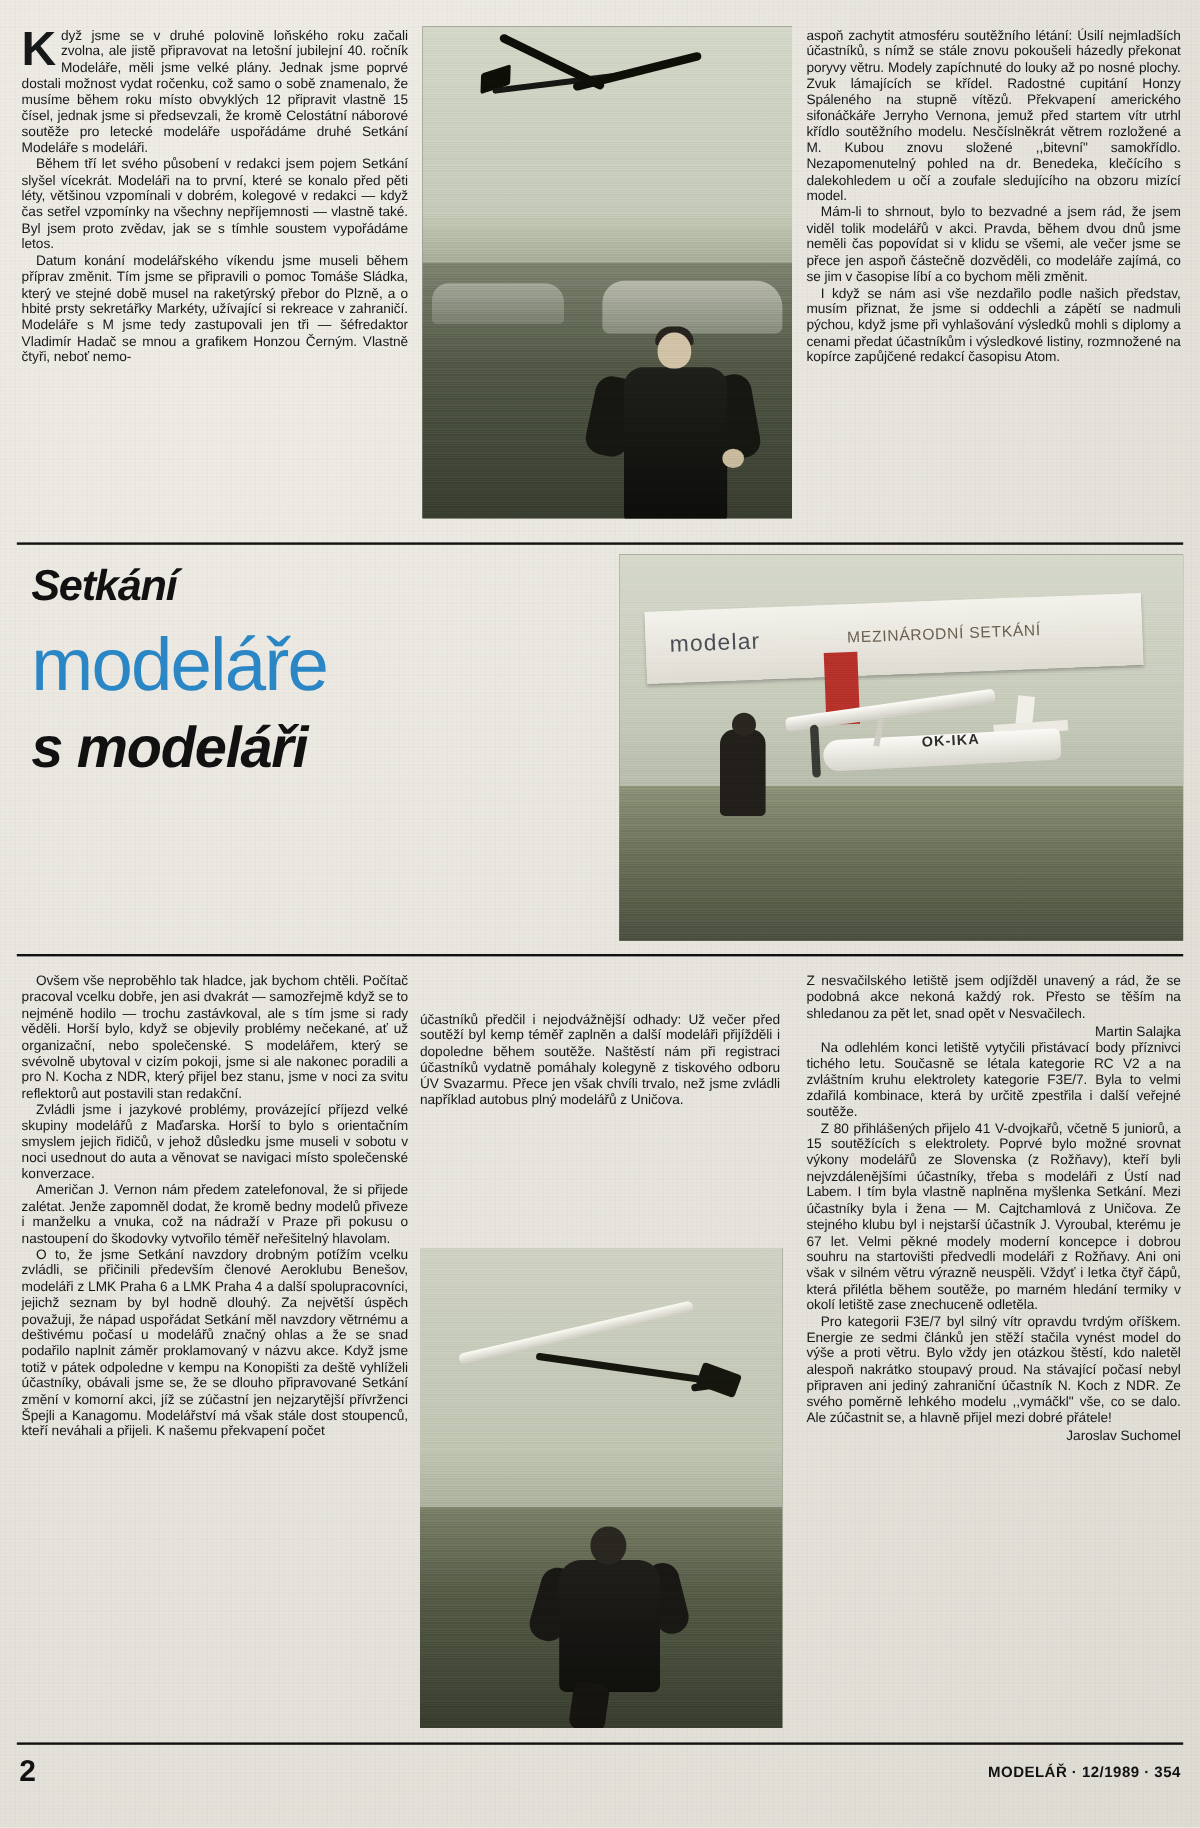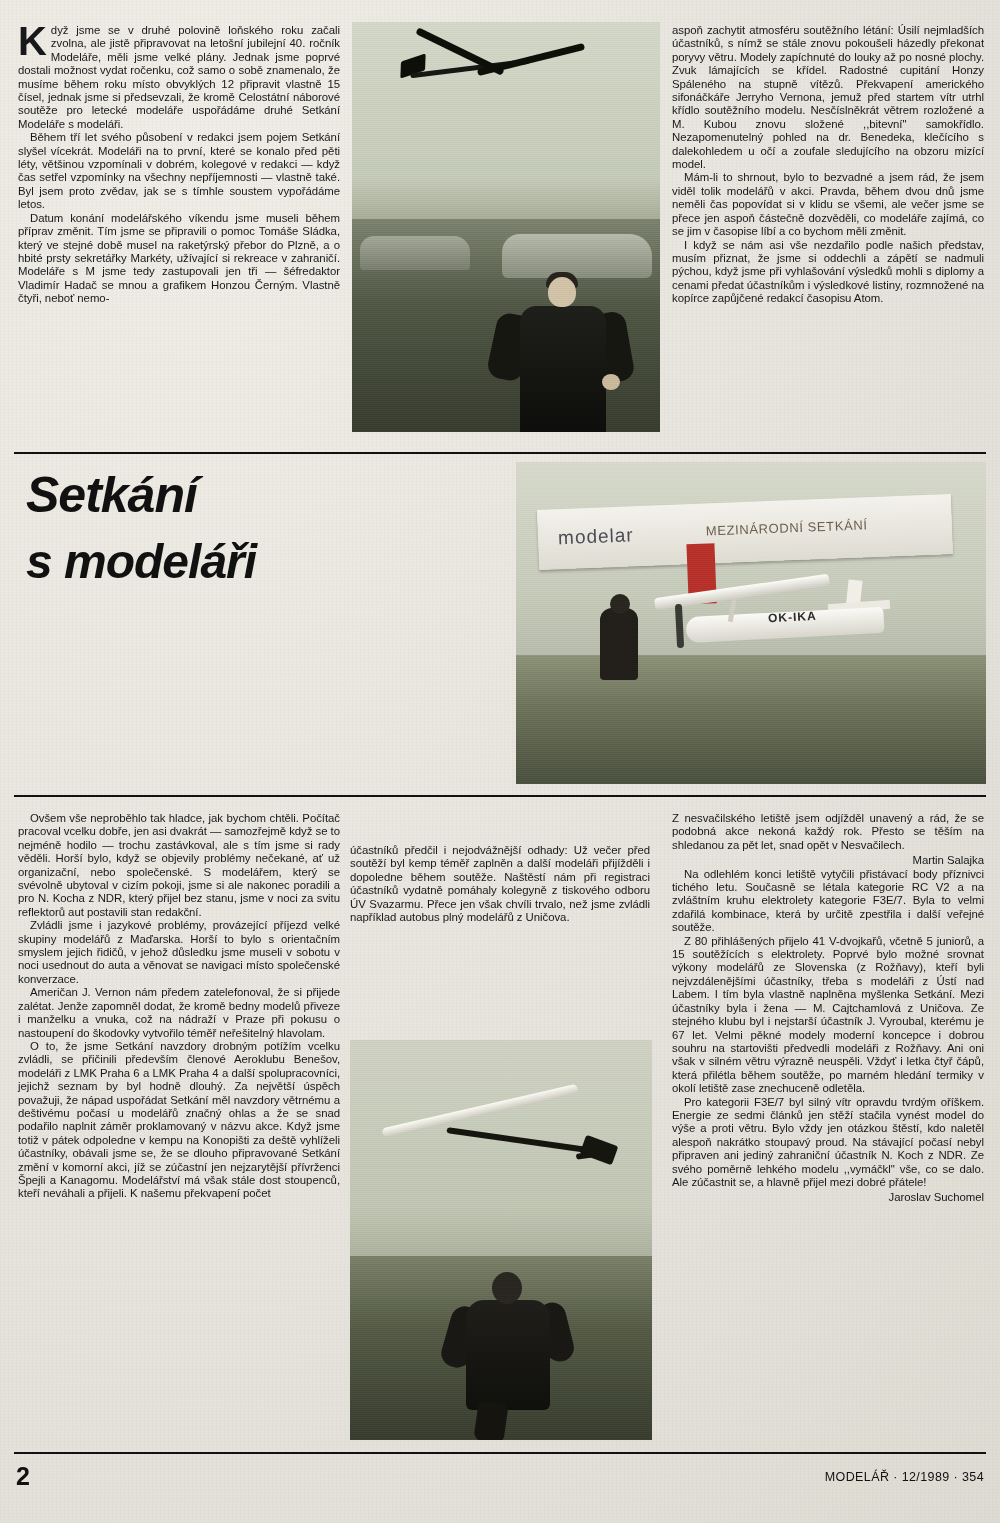--- a/index.html
+++ b/index.html
@@ -64,21 +64,21 @@
   #rule-top{top:452px;}
   #rule-bottom{top:795px;}
 
   #title-block{position:absolute;left:26px;top:470px;width:500px;}
   .t-line{
     font-weight:bold;
     color:#111;
     letter-spacing:-1px;
     line-height:1;
   }
-  #title-1{font-size:50px;font-style:italic;margin-bottom:18px;}
+  #title-1{font-size:36px;font-style:italic;margin-bottom:18px;}
   #title-2{font-size:62px;color:#2a86c4;font-style:normal;font-weight:normal;margin-bottom:14px;letter-spacing:-1.5px;}
   #title-3{font-size:48px;font-style:italic;}
 
   #title-photo{
     position:absolute;left:516px;top:462px;width:470px;height:322px;
     overflow:hidden;background:#6a6e5e;
   }
 
   
   #bot-col-1{position:absolute;left:18px;top:812px;width:322px;}
@@ -88,21 +88,21 @@
   #bot-photo{
     position:absolute;left:350px;top:1040px;width:302px;height:400px;
     overflow:hidden;background:#5b6154;
   }
 
   .byline{text-align:right;font-weight:normal;font-size:11.4px;margin-top:2px;}
 
   
   #footer-rule{position:absolute;left:14px;top:1452px;width:972px;height:2px;background:#111;}
   #page-number{position:absolute;left:16px;top:1462px;font-size:25px;font-weight:bold;color:#111;}
-  #footer-right{position:absolute;right:16px;top:1470px;font-size:12.5px;font-weight:normal;color:#111;letter-spacing:0.4px;text-align:right;}
+  #footer-right{position:absolute;right:16px;top:1470px;font-size:12.5px;font-weight:bold;color:#111;letter-spacing:0.4px;text-align:right;}
 
   
   .sky{position:absolute;inset:0;}
   .photo-noise{
     position:absolute;inset:0;
     background-image:
       repeating-linear-gradient(0deg, rgba(255,255,255,0.045) 0 1px, rgba(0,0,0,0.05) 1px 2px);
     mix-blend-mode:overlay;
   }
 
@@ -210,20 +210,21 @@
   <div class="col" id="top-right-col">
     <p class="first">aspoň zachytit atmosféru soutěžního létání: Úsilí nejmladších účastníků, s nímž se stále znovu pokoušeli házedly překonat poryvy větru. Modely zapíchnuté do louky až po nosné plochy. Zvuk lámajících se křídel. Radostné cupitání Honzy Spáleného na stupně vítězů. Překvapení amerického sifonáčkáře Jerryho Vernona, jemuž před startem vítr utrhl křídlo soutěžního modelu. Nesčíslněkrát větrem rozložené a M. Kubou znovu složené ,,bitevní" samokřídlo. Nezapomenutelný pohled na dr. Benedeka, klečícího s dalekohledem u očí a zoufale sledujícího na obzoru mizící model.</p>
     <p>Mám-li to shrnout, bylo to bezvadné a jsem rád, že jsem viděl tolik modelářů v akci. Pravda, během dvou dnů jsme neměli čas popovídat si v klidu se všemi, ale večer jsme se přece jen aspoň částečně dozvěděli, co modeláře zajímá, co se jim v časopise líbí a co bychom měli změnit.</p>
     <p>I když se nám asi vše nezdařilo podle našich představ, musím přiznat, že jsme si oddechli a zápětí se nadmuli pýchou, když jsme při vyhlašování výsledků mohli s diplomy a cenami předat účastníkům i výsledkové listiny, rozmnožené na kopírce zapůjčené redakcí časopisu Atom.</p>
   </div>
 
   <div class="rule" id="rule-top"></div>
 
   <div id="title-block">
     <div class="t-line" id="title-1">Setkání</div>
+    <div class="t-line" id="title-2">modeláře</div>
     <div class="t-line" id="title-3">s modeláři</div>
   </div>
 
   <div id="title-photo">
     <div class="sky"></div>
     <div id="tt-ground"></div>
     <div id="tt-banner">
       <div id="tt-band"></div>
       <div id="tt-banner-text">modelar</div>
       <div id="tt-banner-text2">MEZINÁRODNÍ SETKÁNÍ</div>

